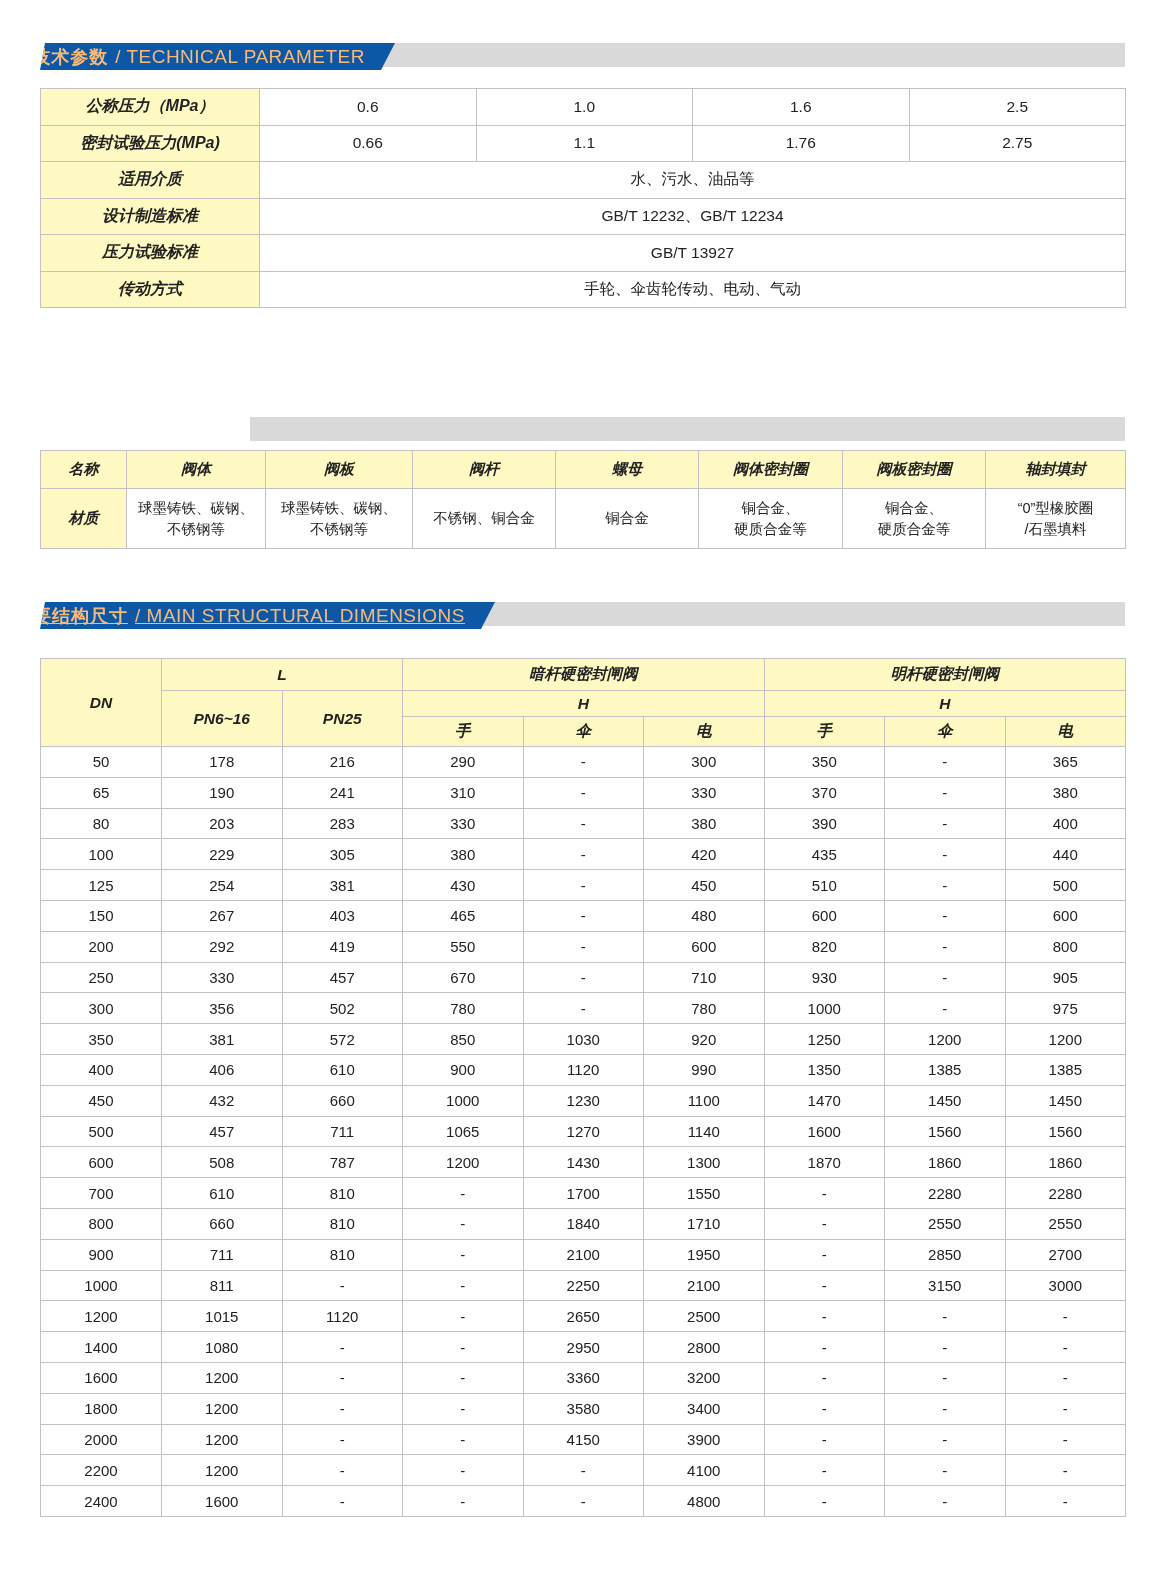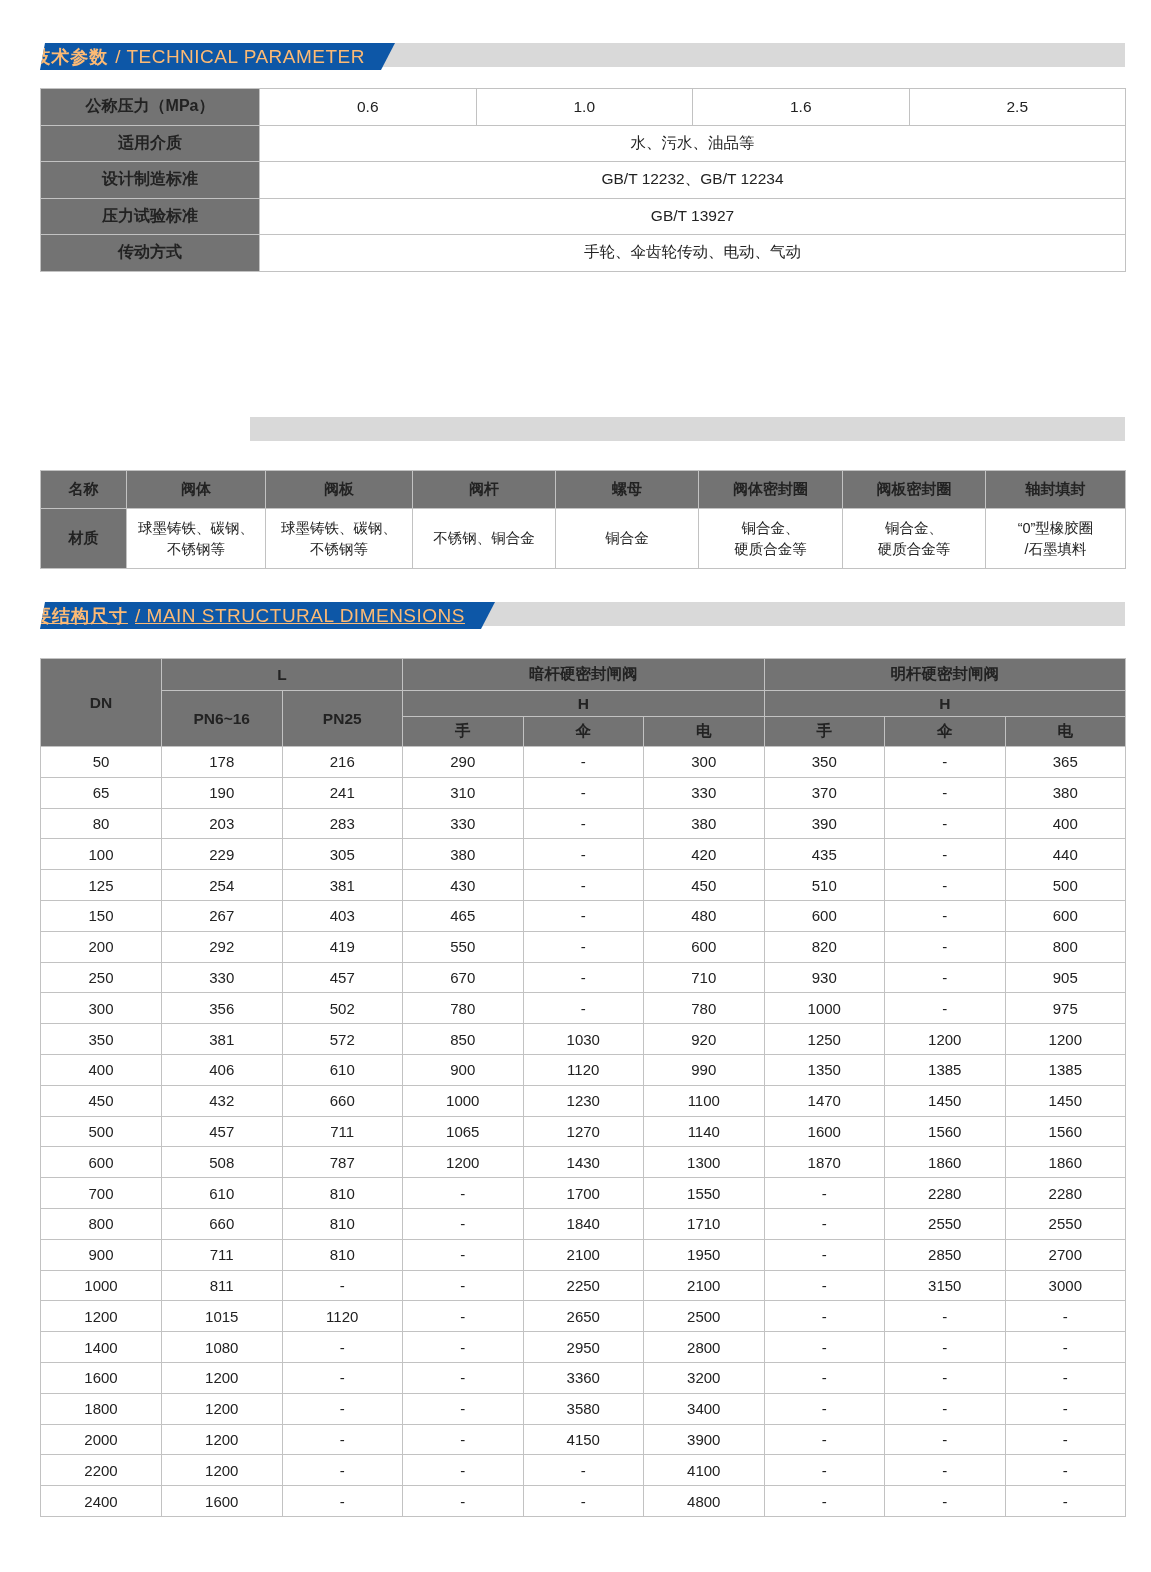--- a/index.html
+++ b/index.html
@@ -36,31 +36,31 @@
   table {
     border-collapse:collapse; table-layout:fixed;
     position:absolute; left:40px; width:1085px;
   }
   th, td {
     border:1px solid #c2c2c2;
     text-align:center; vertical-align:middle;
     padding:1px 4px; box-sizing:border-box;
     overflow:hidden;
   }
-  th { background:#737373; font-weight:bold; }
+  th { background:#fef9c3; font-weight:bold;font-style:italic; }
   td { background:#ffffff; font-weight:normal; }
 
   
   #table1 { top:88px; }
   #table1 tr { height:36.5px; }
   #table1 th { font-size:16px; }
   #table1 td { font-size:15.5px; }
 
   
-  #table2 { top:470px; }
+  #table2 { top:450px; }
   #table2 tr.names-row { height:38px; }
   #table2 tr.mats-row  { height:60px; }
   #table2 th { font-size:15px; }
   #table2 td { font-size:14.5px; line-height:1.4; white-space:pre-line; }
 
   
   #table3 { top:658px; }
   #table3 thead tr.h1 { height:32px; }
   #table3 thead tr.h2 { height:26px; }
   #table3 thead tr.h3 { height:30px; }
@@ -87,20 +87,27 @@
     <col style="width:216.5px">
       <col style="width:216.5px">
   </colgroup>
   <tbody>
       <tr>
         <th>公称压力（MPa）</th>
         <td>0.6</td>
         <td>1.0</td>
         <td>1.6</td>
         <td>2.5</td>
+      </tr>
+      <tr>
+        <th>密封试验压力(MPa)</th>
+        <td>0.66</td>
+        <td>1.1</td>
+        <td>1.76</td>
+        <td>2.75</td>
       </tr>
       <tr>
         <th>适用介质</th>
         <td colspan="4">水、污水、油品等</td>
       </tr>
       <tr>
         <th>设计制造标准</th>
         <td colspan="4">GB/T 12232、GB/T 12234</td>
       </tr>
       <tr>

